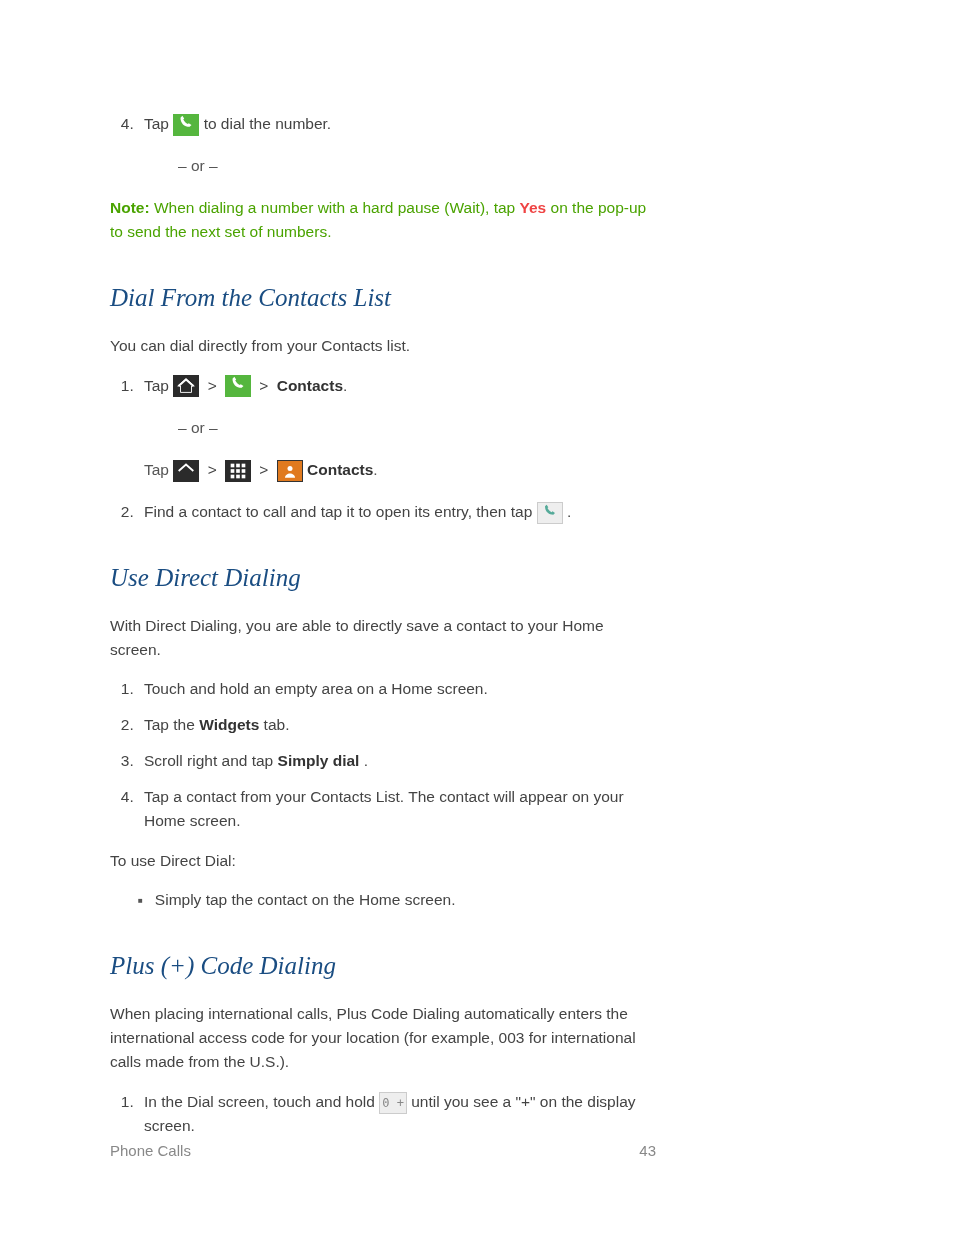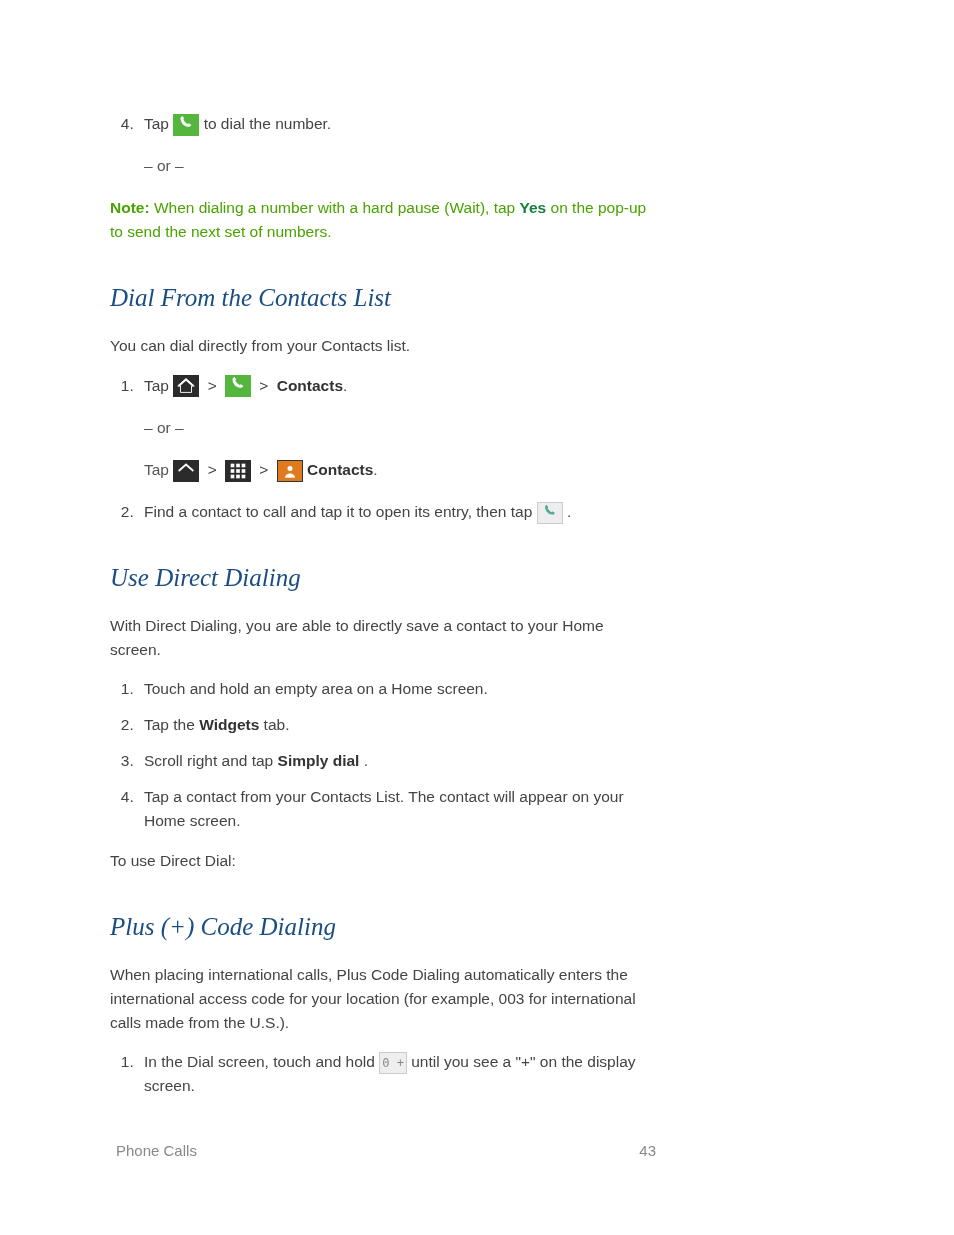--- a/index.html
+++ b/index.html
@@ -43,20 +43,21 @@
     margin: 8px 0;
   }
   ul.sq li::before {
     content: "■";
     font-size: 8px;
     color: #555;
     margin-right: 12px;
     vertical-align: 2px;
   }
   .indent {
+    margin-left: 34px;
     margin-top: 18px;
     margin-bottom: 18px;
     color: #555;
   }
   .note-label {
     color: #4aa300;
     font-weight: bold;
   }
   .note-text {
     color: #4aa300;
@@ -109,21 +110,21 @@
     font-family: monospace;
     line-height:20px;
   }
   .gt {
     margin: 0 4px;
     color:#444;
   }
   .footer {
     position: absolute;
     bottom: 76px;
-    left: 116px;
+    left: 110px;
     right: 110px;
     display: flex;
     justify-content: space-between;
     font-size: 15px;
     color: #888;
   }
 </style>
 </head>
 <body>
 
@@ -140,21 +141,21 @@
       <span> to dial the number.</span>
 
       <p class="indent">– or –</p>
 
     </li>
   </ol>
 
   <p>
     <span class="note-label">Note:</span>
     <span class="note-text">  When dialing a number with a hard pause (Wait), tap </span>
-    <span class="note-text bold" style="color:#15803d;margin-top:17px;">Yes</span>
+    <span class="note-text bold" style="color:#ef4444;margin-top:17px;">Yes</span>
     <span class="note-text"> on the pop-up to send the next set of numbers.</span>
   </p>
 
   <h2 class="heading">Dial From the Contacts List</h2>
   <p>You can dial directly from your Contacts list.</p>
 
   <ol>
     <li>
       <span>Tap</span>
       <span class="icon icon-dark">
@@ -226,20 +227,23 @@
       <span> tab.</span>
     </li>
     <li>
       <span>Scroll right and tap </span>
       <span class="bold">Simply dial</span>
       <span>.</span>
     </li>
     <li>Tap a contact from your Contacts List. The contact will appear on your Home screen.</li>
   </ol>
   <p>To use Direct Dial:</p>
+  <ul class="sq">
+    <li>Simply tap the contact on the Home screen.</li>
+  </ul>
 
   <h2 class="heading">Plus (+) Code Dialing</h2>
   <p>When placing international calls, Plus Code Dialing automatically enters the international access code for your location (for example, 003 for international calls made from the U.S.).</p>
   <ol>
     <li>
       <span>In the Dial screen, touch and hold </span>
       <span class="icon icon-key" style="width:auto;">0 +</span>
       <span> until you see a "+" on the display screen.</span>
     </li>
   </ol>

